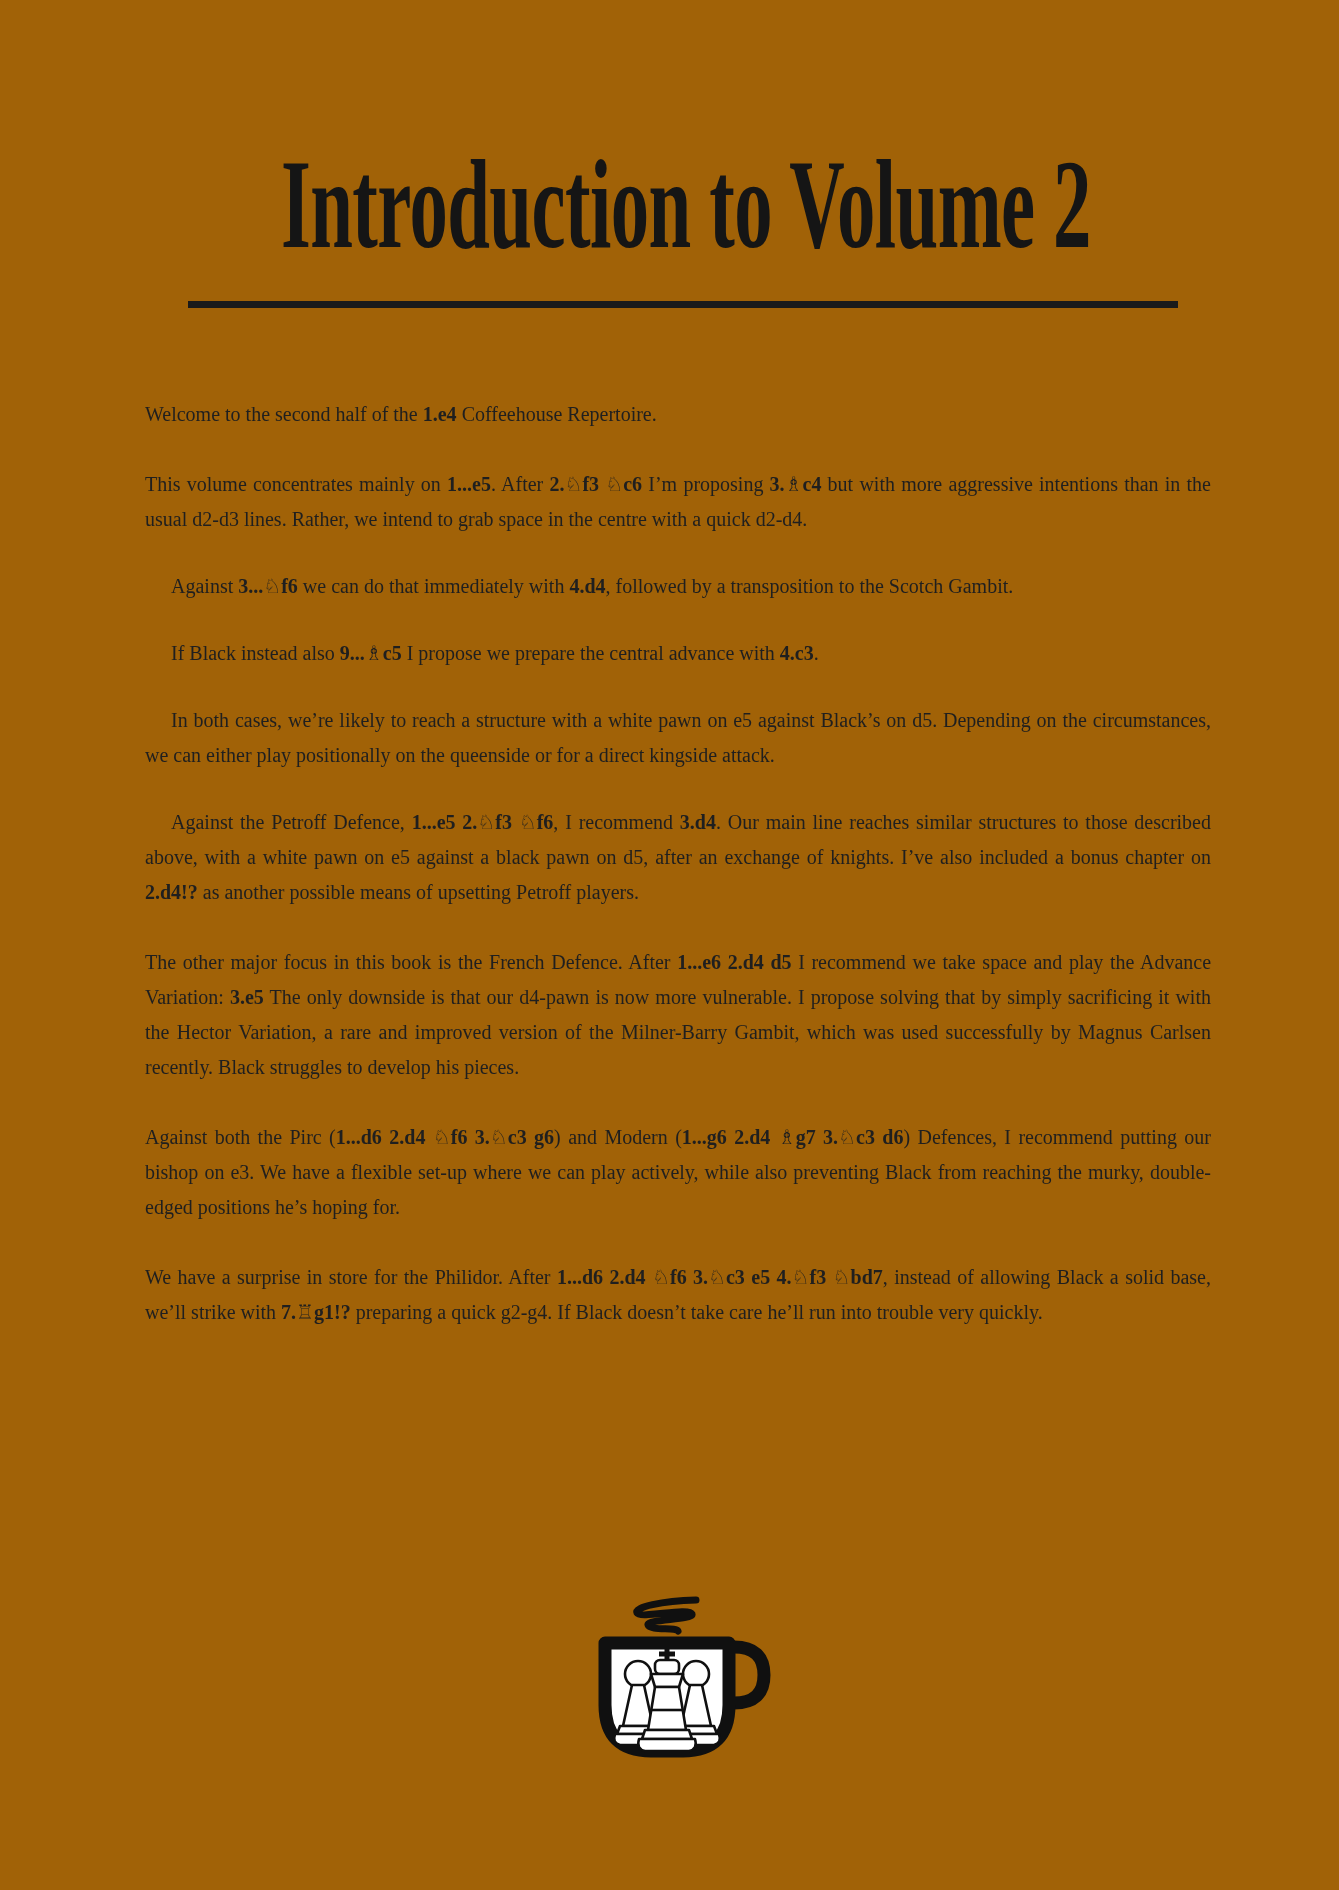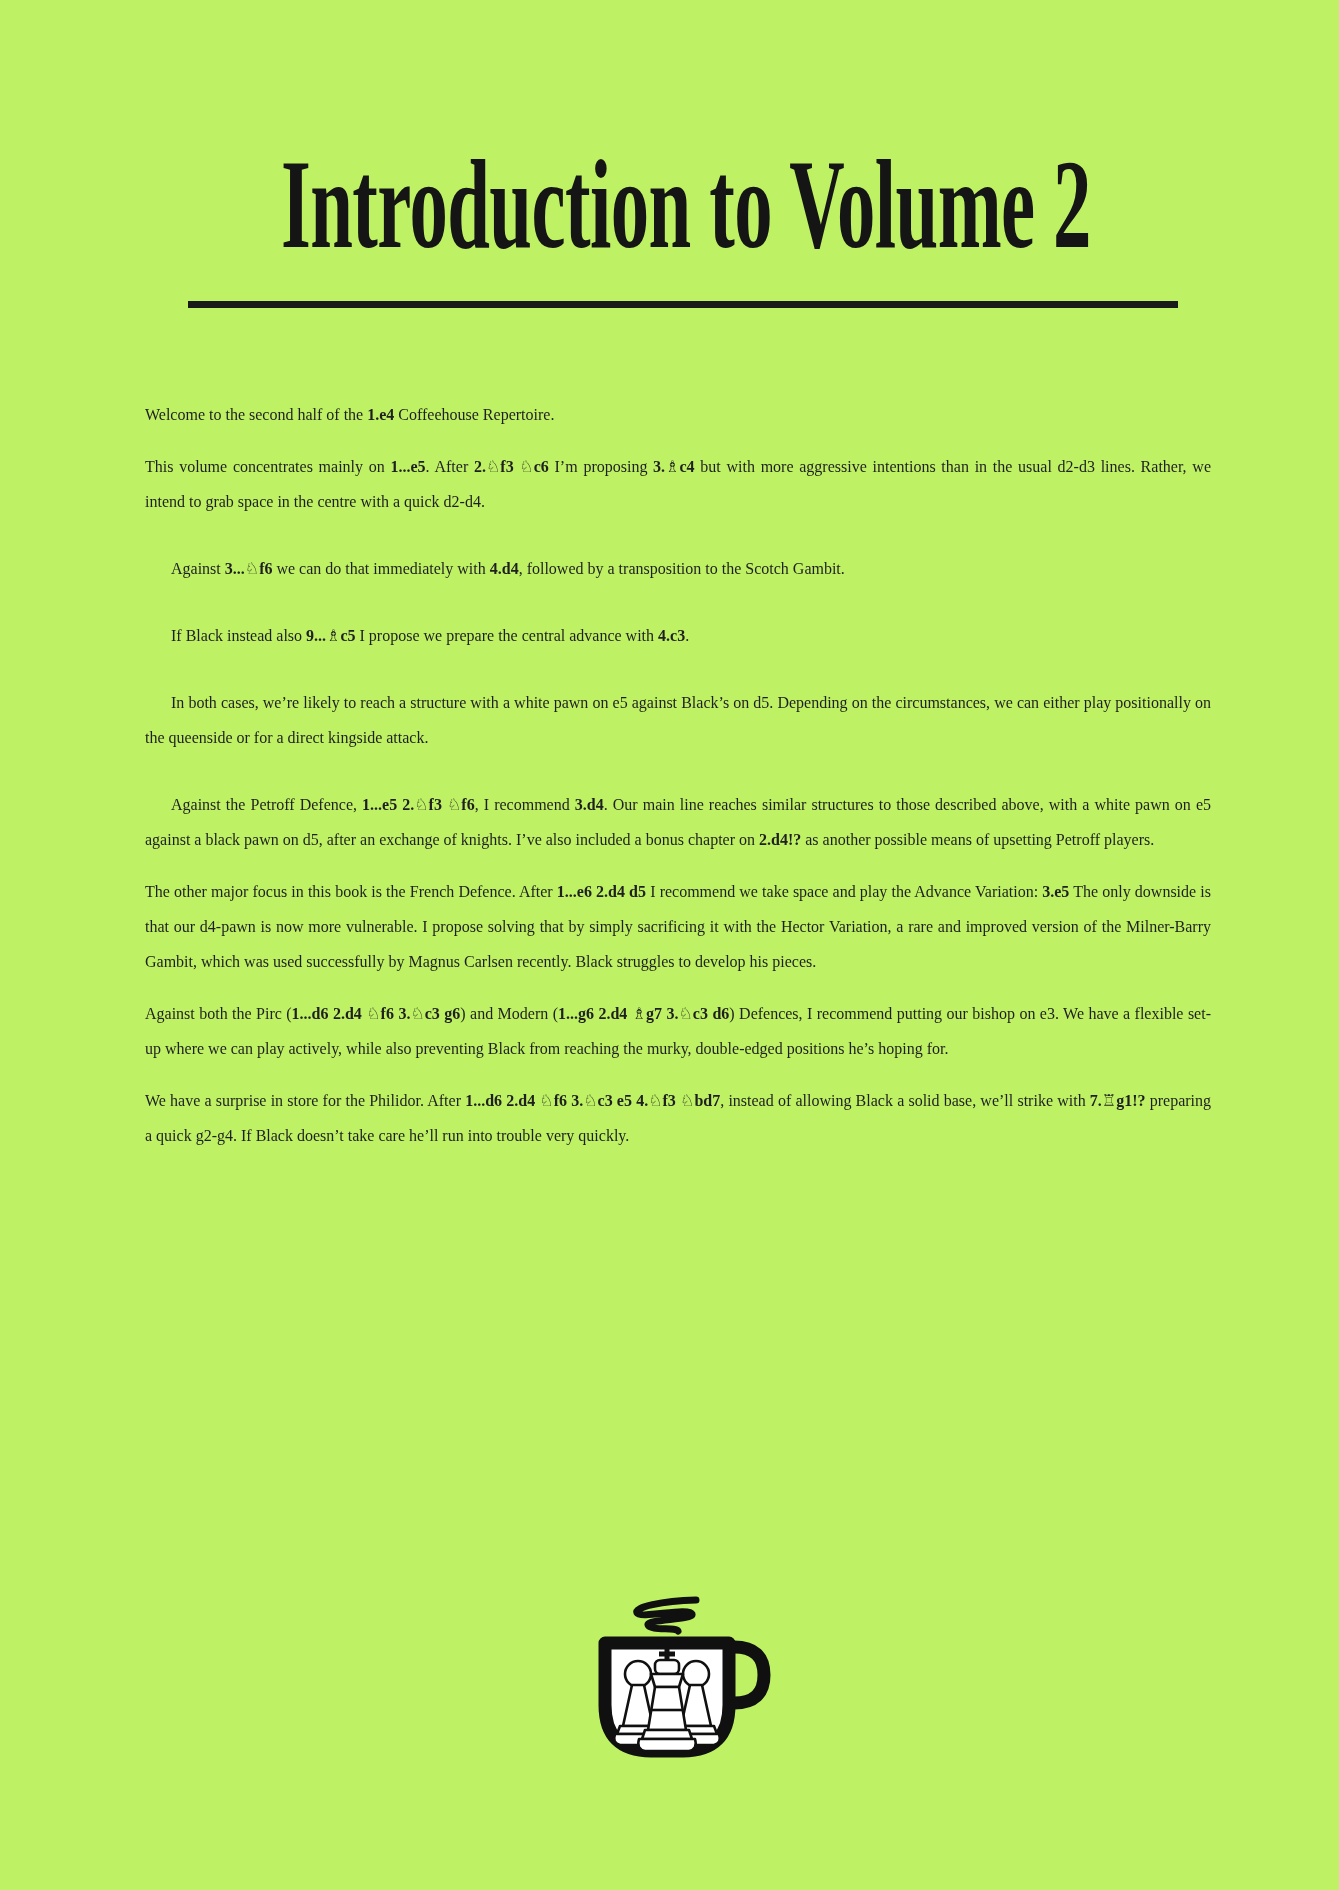--- a/index.html
+++ b/index.html
@@ -1,20 +1,20 @@
 <!DOCTYPE html>
 <html><head>
 <meta charset="utf-8">
 <style>
   html,body{margin:0;padding:0;background:#888;}
   .page{
     position:relative;
     width:1339px;height:1890px;
     margin:0 auto;
-    background:#bef264;
+    background:#a16207;
     overflow:hidden;
     font-family:"Liberation Serif","DejaVu Sans",serif;
     color:#1f1f1f;
   }
   .title-wrap{
     position:absolute;top:140px;left:11px;width:100%;
     text-align:center;
   }
   .title{
     display:inline-block;
@@ -27,25 +27,25 @@
     transform:scaleX(0.60);
     transform-origin:50% 50%;
     color:#151515;
   }
   .title-rule{
     position:absolute;top:301px;left:188px;
     width:990px;height:7px;background:#1a1a1a;
   }
   .body-text{
     position:absolute;top:397px;left:145px;width:1066px;
-    font-size:16px;line-height:35px;
+    font-size:20px;line-height:35px;
     text-align:justify;
   }
   .body-text p{margin:0;padding:0;}
-  .body-text p.block{margin-top:17px;}
+  .body-text p.block{margin-top:35px;}
   .body-text p.indent{text-indent:26px;margin-top:32px;}
   .body-text b{font-weight:700;}
   .logo{
     position:absolute;left:592px;top:1594px;width:182px;height:170px;
   }
   .logo svg{display:block;width:100%;height:100%;}
 </style>
 </head>
 <body>
 

